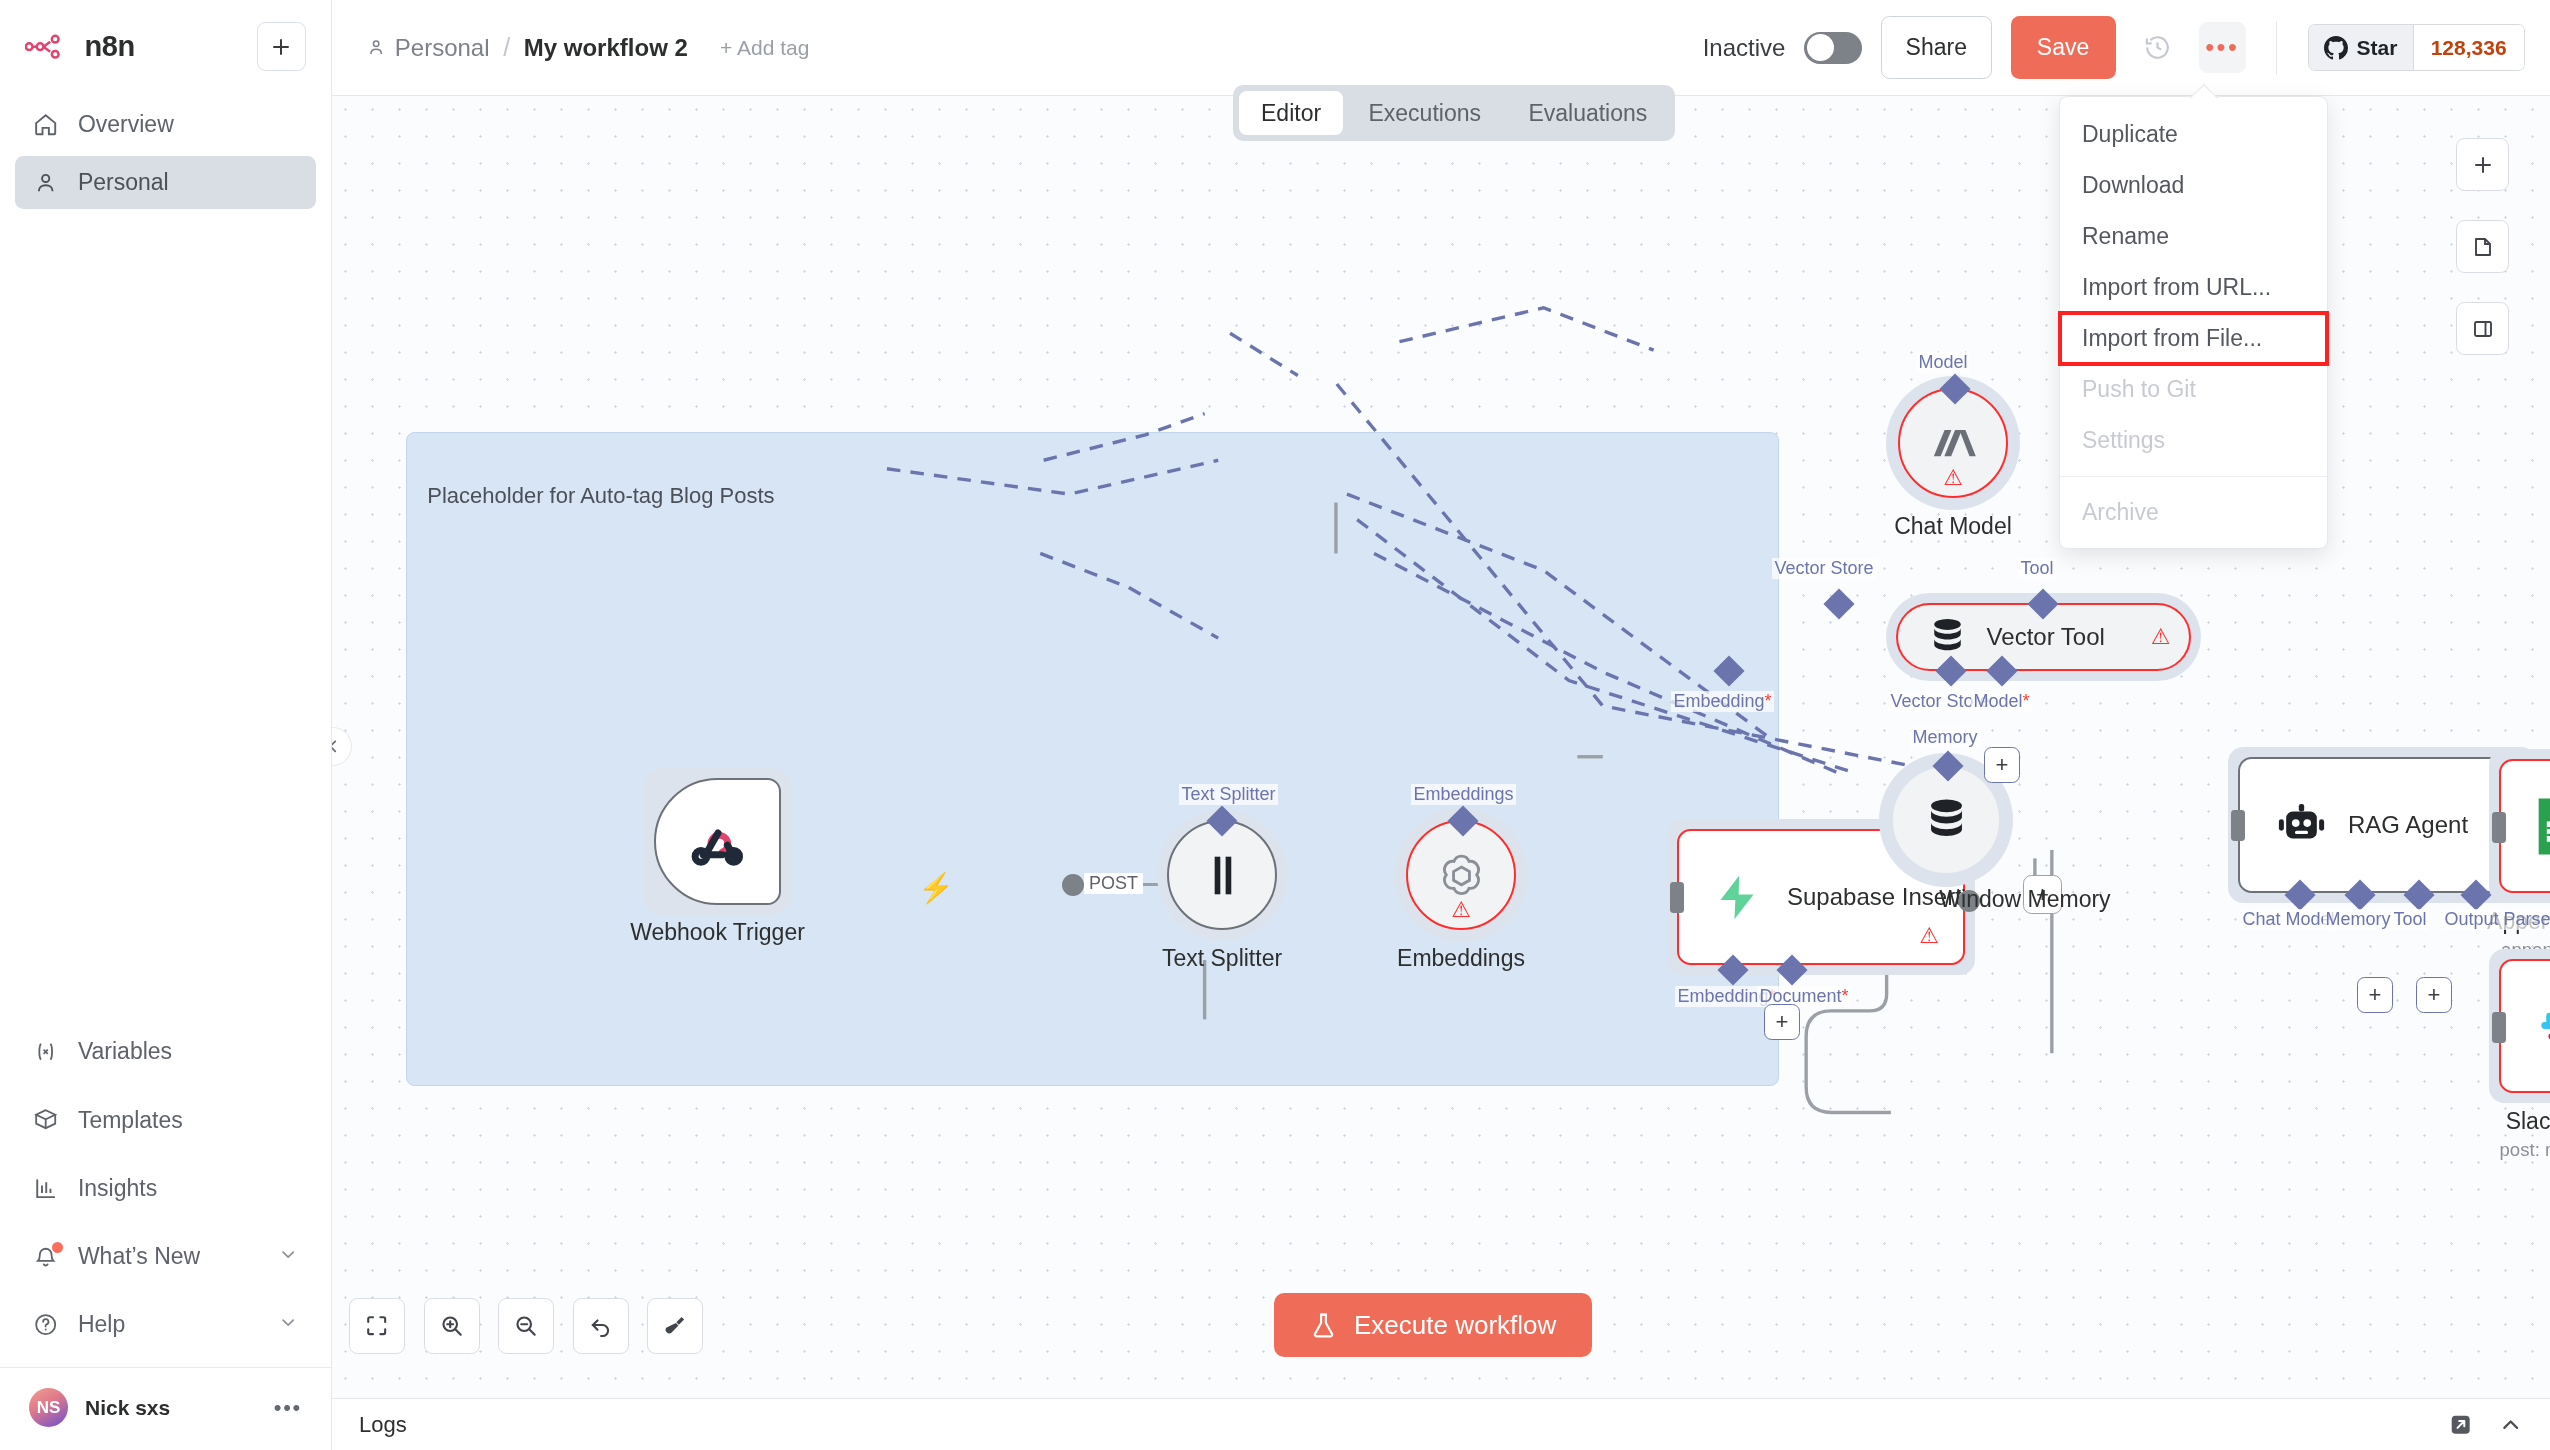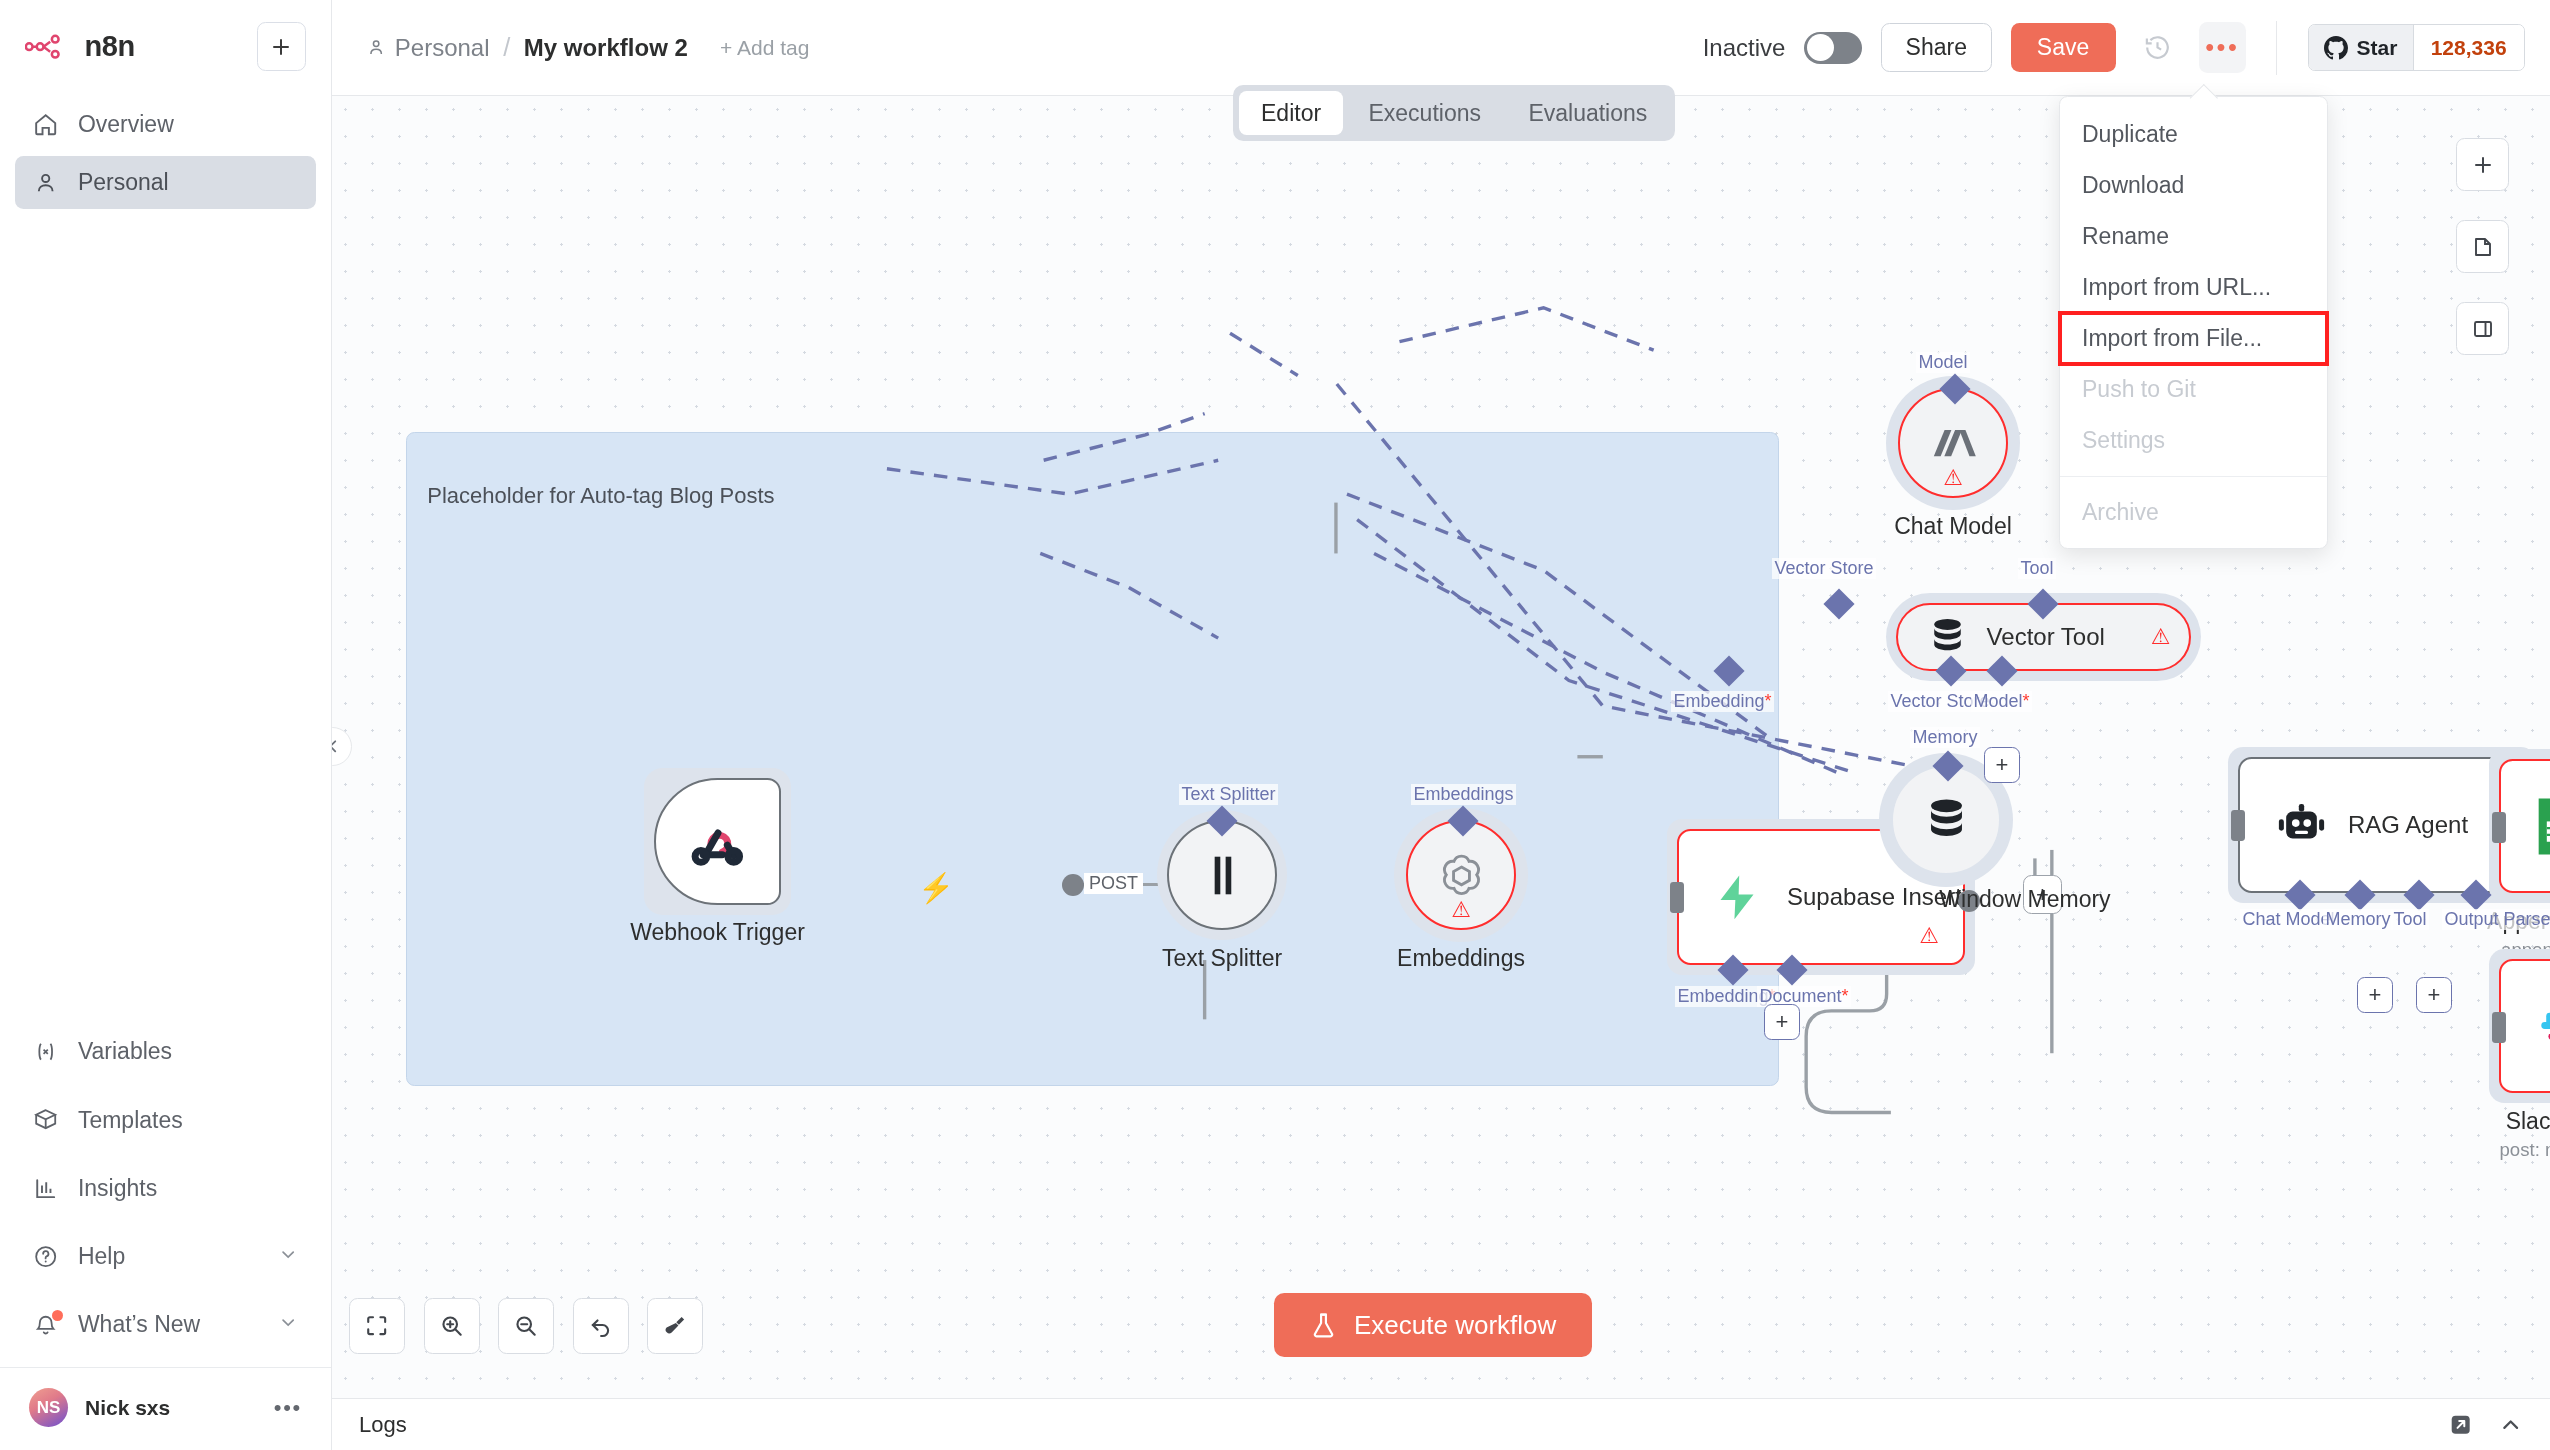--- a/index.html
+++ b/index.html
@@ -64,21 +64,21 @@
   .bc-title { color: #2d2e2e; font-weight: 600; }
   .add-tag { color: #9aa0a6; font-size: 21px; margin-left: 18.6px; cursor: pointer; }
   .hdr-right { margin-left: auto; display: flex; align-items: center; gap: 18.6px; }
   .inactive-label { font-size: 24px; color: #3b3d40; }
   .toggle {
     width: 58px; height: 32px; border-radius: 16px; background: #7d8289;
     display: flex; align-items: center; padding: 2.5px; cursor: pointer;
   }
   .toggle .knob { width: 27px; height: 27px; border-radius: 50%; background: #fff; }
   .btn {
-    height: 49px; border-radius: 8.5px; display: flex; align-items: center;
+    height: 63px; border-radius: 8.5px; display: flex; align-items: center;
     justify-content: center; font-size: 23px; cursor: pointer; padding: 0 24px;
   }
   .btn-share { border: 0.8px solid #cfd4db; color: #2d2e2e; background: #fff; min-width: 105px; }
   .btn-save { background: #ef6d58; color: #fff; min-width: 105px; font-weight: 400; }
   .icon-btn-plain {
     width: 46px; height: 46px; display: flex; align-items: center; justify-content: center;
     color: #c6cad0; cursor: pointer;
   }
   .dots-btn {
     width: 47px; height: 51px; border-radius: 8.5px; background: #f3f4f6;
@@ -315,43 +315,43 @@
       <div class="sb-item">
         <span class="sb-ico">
           <svg width="25.4" height="25.4" viewBox="0 0 24 24" fill="none" stroke="#5e6269" stroke-width="1.8">
             <path d="M4 4v16h16" stroke-linecap="round"></path>
             <path d="M8.5 16V9M12.5 16V6M16.5 16v-4"></path>
           </svg>
         </span>
         <span>Insights</span>
       </div>
       <div class="sb-item">
+        <span class="bell-dot"></span>
+        <span class="sb-ico">
+          <svg width="25.4" height="25.4" viewBox="0 0 24 24" fill="none" stroke="#5e6269" stroke-width="1.7">
+            <path d="M6.5 10a5.5 5.5 0 0 1 11 0c0 4 1.2 5.4 1.8 6H4.7c.6-.6 1.8-2 1.8-6z"></path>
+            <path d="M10.2 19.2a2 2 0 0 0 3.6 0" stroke-linecap="round"></path>
+          </svg>
+        </span>
+        <span>What’s New</span>
+        <span class="chev">
+          <svg width="20.3" height="20.3" viewBox="0 0 24 24" fill="none" stroke="#8b9097" stroke-width="2">
+            <path d="M6 9.5 12 15.5 18 9.5" stroke-linecap="round"></path>
+          </svg>
+        </span>
+      </div>
+      <div class="sb-item">
         <span class="sb-ico">
           <svg width="25.4" height="25.4" viewBox="0 0 24 24" fill="none" stroke="#5e6269" stroke-width="1.7">
             <circle cx="12" cy="12" r="9"></circle>
             <path d="M9.6 9.3a2.5 2.5 0 1 1 3.2 2.4c-.6.3-.9.8-.9 1.5v.4" stroke-linecap="round"></path>
             <circle cx="12" cy="16.6" r=".9" fill="#5e6269" stroke="none"></circle>
           </svg>
         </span>
         <span>Help</span>
-        <span class="chev">
-          <svg width="20.3" height="20.3" viewBox="0 0 24 24" fill="none" stroke="#8b9097" stroke-width="2">
-            <path d="M6 9.5 12 15.5 18 9.5" stroke-linecap="round"></path>
-          </svg>
-        </span>
-      </div>
-      <div class="sb-item">
-        <span class="bell-dot"></span>
-        <span class="sb-ico">
-          <svg width="25.4" height="25.4" viewBox="0 0 24 24" fill="none" stroke="#5e6269" stroke-width="1.7">
-            <path d="M6.5 10a5.5 5.5 0 0 1 11 0c0 4 1.2 5.4 1.8 6H4.7c.6-.6 1.8-2 1.8-6z"></path>
-            <path d="M10.2 19.2a2 2 0 0 0 3.6 0" stroke-linecap="round"></path>
-          </svg>
-        </span>
-        <span>What’s New</span>
         <span class="chev">
           <svg width="20.3" height="20.3" viewBox="0 0 24 24" fill="none" stroke="#8b9097" stroke-width="2">
             <path d="M6 9.5 12 15.5 18 9.5" stroke-linecap="round"></path>
           </svg>
         </span>
       </div>
     </div>
 
     <div class="sb-user">
       <div class="avatar">NS</div>

